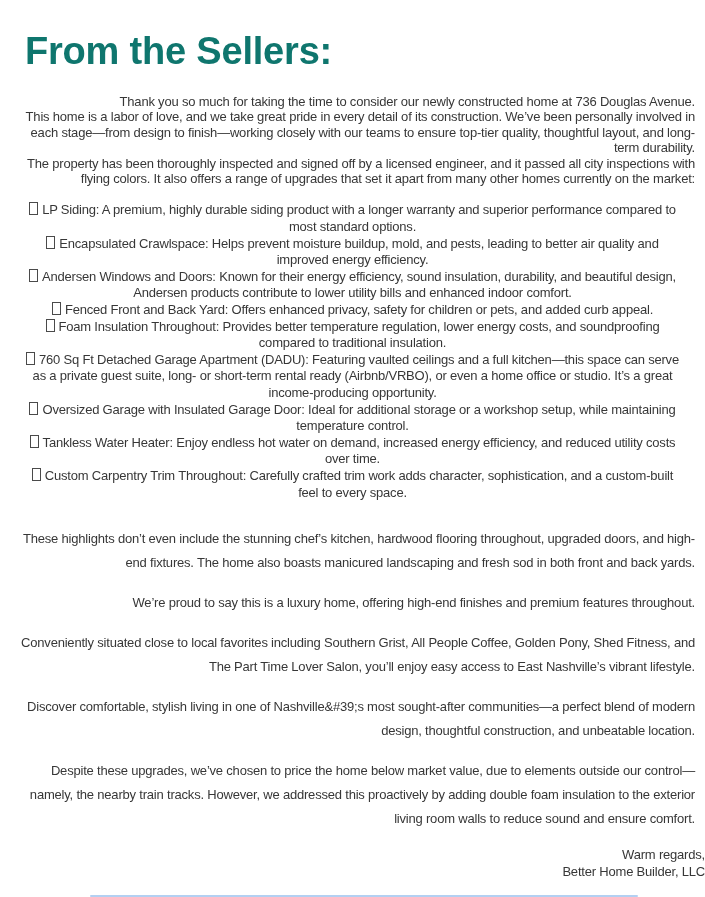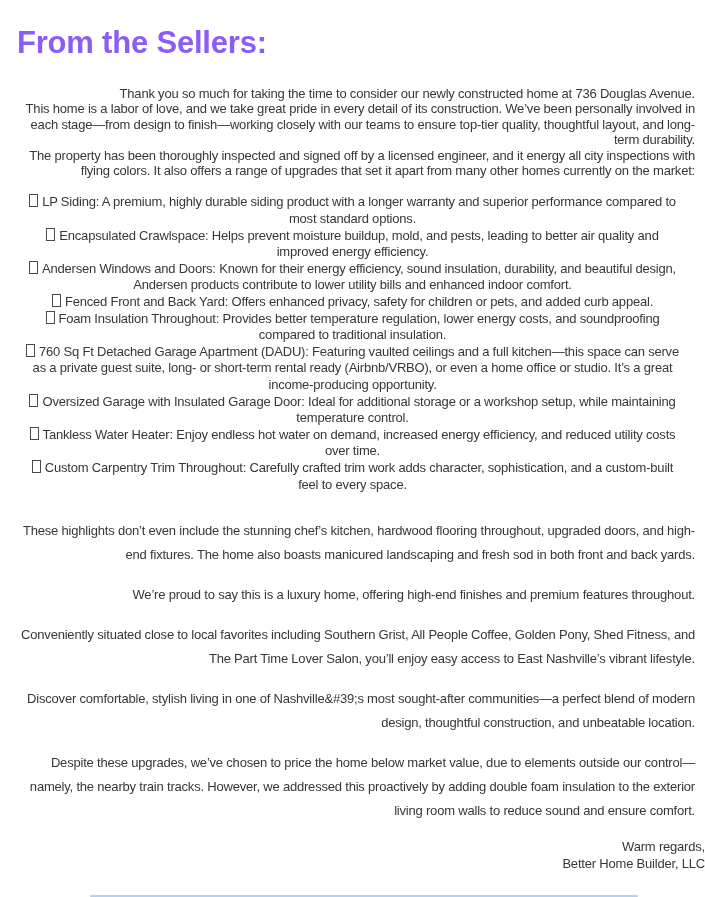--- a/index.html
+++ b/index.html
@@ -12,26 +12,26 @@
     width: 705px;
     height: 897px;
     background: #ffffff;
     overflow: hidden;
     font-family: "Liberation Sans", sans-serif;
     color: #373737;
     font-size: 13px;
     letter-spacing: -0.2px;
   }
   .page-title {
-    margin: 0;
+    margin: 8px;
     padding: 24px 0 0 17px;
-    font-size: 31px;
+    font-size: 38px;
     line-height: 38px;
     font-weight: 700;
-    color: #8b5cf6;
+    color: #0f766e;
     letter-spacing: -0.2px;
   }
   .intro-block {
     margin: 24px 10px 0 10px;
     text-align: right;
     line-height: 15.4px;
   }
   .intro-block p {
     margin: 0;
   }
@@ -80,21 +80,21 @@
 </head>
 <body>
 
 <div class="page">
 
   <h1 class="page-title">From the Sellers:</h1>
 
   <div class="intro-block">
     <p>Thank you so much for taking the time to consider our newly constructed home at 736 Douglas Avenue.</p>
     <p>This home is a labor of love, and we take great pride in every detail of its construction. We’ve been personally involved in each stage—from design to finish—working closely with our teams to ensure top-tier quality, thoughtful layout, and long-term durability.</p>
-    <p>The property has been thoroughly inspected and signed off by a licensed engineer, and it energy all city inspections with flying colors. It also offers a range of upgrades that set it apart from many other homes currently on the market:</p>
+    <p>The property has been thoroughly inspected and signed off by a licensed engineer, and it passed all city inspections with flying colors. It also offers a range of upgrades that set it apart from many other homes currently on the market:</p>
   </div>
 
   <ul class="feature-list">
     <li><span class="tofu-box"></span><span>LP Siding: A premium, highly durable siding product with a longer warranty and superior performance compared to most standard options.</span></li>
     <li><span class="tofu-box"></span><span>Encapsulated Crawlspace: Helps prevent moisture buildup, mold, and pests, leading to better air quality and improved energy efficiency.</span></li>
     <li><span class="tofu-box"></span><span>Andersen Windows and Doors: Known for their energy efficiency, sound insulation, durability, and beautiful design, Andersen products contribute to lower utility bills and enhanced indoor comfort.</span></li>
     <li><span class="tofu-box"></span><span>Fenced Front and Back Yard: Offers enhanced privacy, safety for children or pets, and added curb appeal.</span></li>
     <li><span class="tofu-box"></span><span>Foam Insulation Throughout: Provides better temperature regulation, lower energy costs, and soundproofing compared to traditional insulation.</span></li>
     <li><span class="tofu-box"></span><span>760 Sq Ft Detached Garage Apartment (DADU): Featuring vaulted ceilings and a full kitchen—this space can serve as a private guest suite, long- or short-term rental ready (Airbnb/VRBO), or even a home office or studio. It’s a great income-producing opportunity.</span></li>
     <li><span class="tofu-box"></span><span>Oversized Garage with Insulated Garage Door: Ideal for additional storage or a workshop setup, while maintaining temperature control.</span></li>

